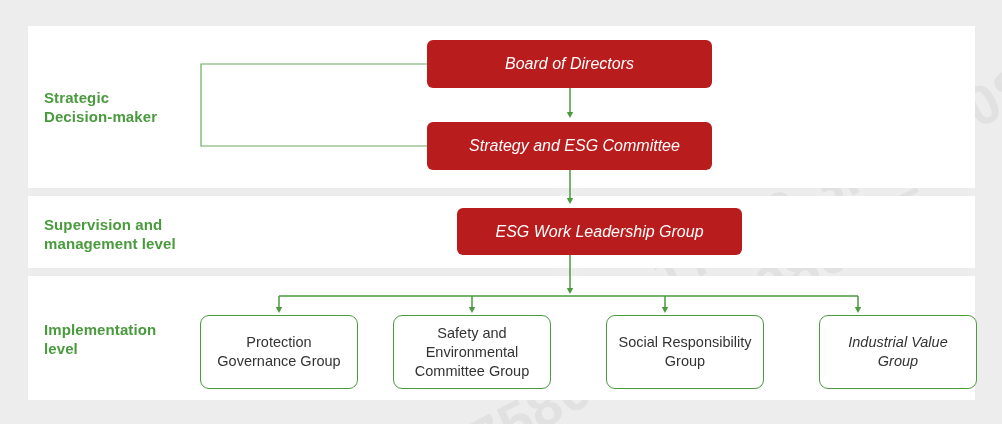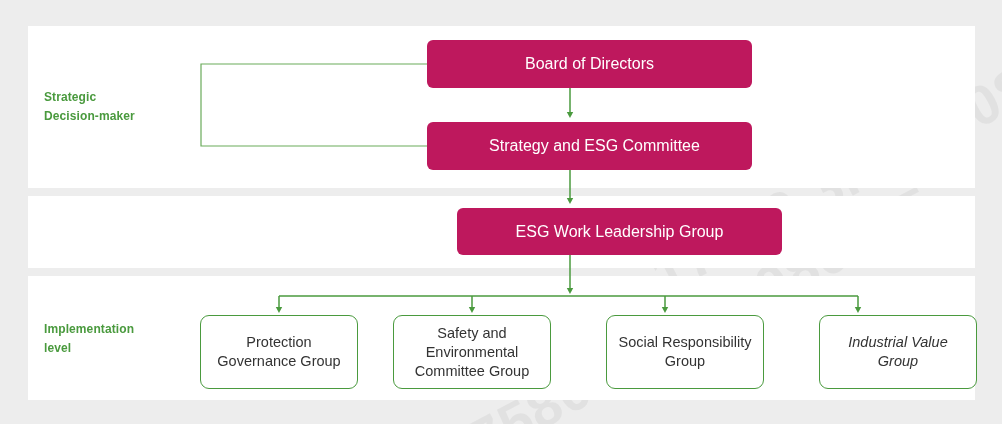--- a/index.html
+++ b/index.html
@@ -50,46 +50,47 @@
   }
   #band-strategic      { top: 26px;  height: 162px; }
   #band-supervision    { top: 196px; height: 72px;  }
   #band-implementation { top: 276px; height: 124px; }
 
   
   .level-label {
     position: absolute;
     left: 44px;
     color: #4a9a3e;
-    font-size: 12px;
+    font-size: 15px;
     font-weight: bold;
     line-height: 19px;
     letter-spacing: .1px;
     white-space: pre-line;
     font-family: "Liberation Sans", sans-serif;
   }
   #label-strategic      { top: 88px;  }
   #label-supervision    { top: 215px; }
   #label-implementation { top: 320px; }
 
   
   .node-filled {
     position: absolute;
     left: 427px;
-    width: 325px;
-    background: #be185d;
+    width: 285px;
+    background: #b91c1c;
     border-radius: 6px;
     color: #ffffff;
     font-size: 16px;
     display: flex;
     align-items: center;
     justify-content: center;
     text-align: center;
     box-sizing: border-box;
     font-family: "Liberation Sans", sans-serif;
+    font-style: italic;
   }
   #node-board     { top: 40px;  height: 48px; }
   #node-committee { top: 122px; height: 48px; padding-left: 10px; }
   #node-esg-work  { top: 208px; height: 47px; margin-left: 30px; }
 
   
   .node-outline {
     position: absolute;
     top: 315px;
     width: 158px;
@@ -154,20 +155,22 @@
     <line x1="279" y1="296" x2="858" y2="296" stroke="#4a9a3e" stroke-width="1.5"></line>
 
     <line x1="279" y1="296" x2="279" y2="310" stroke="#4a9a3e" stroke-width="1.5" marker-end="url(#arrowhead)"></line>
     <line x1="472" y1="296" x2="472" y2="310" stroke="#4a9a3e" stroke-width="1.5" marker-end="url(#arrowhead)"></line>
     <line x1="665" y1="296" x2="665" y2="310" stroke="#4a9a3e" stroke-width="1.5" marker-end="url(#arrowhead)"></line>
     <line x1="858" y1="296" x2="858" y2="310" stroke="#4a9a3e" stroke-width="1.5" marker-end="url(#arrowhead)"></line>
   </svg>
 
   <div class="level-label" id="label-strategic">Strategic
 Decision-maker</div>
+  <div class="level-label" id="label-supervision">Supervision and
+management level</div>
   <div class="level-label" id="label-implementation">Implementation
 level</div>
 
   <div class="node-filled" id="node-board">Board of Directors</div>
   <div class="node-filled" id="node-committee">Strategy and ESG Committee</div>
   <div class="node-filled" id="node-esg-work">ESG Work Leadership Group</div>
 
   <div class="node-outline" id="node-corp-gov">Protection
 Governance Group</div>
   <div class="node-outline" id="node-safety">Safety and

